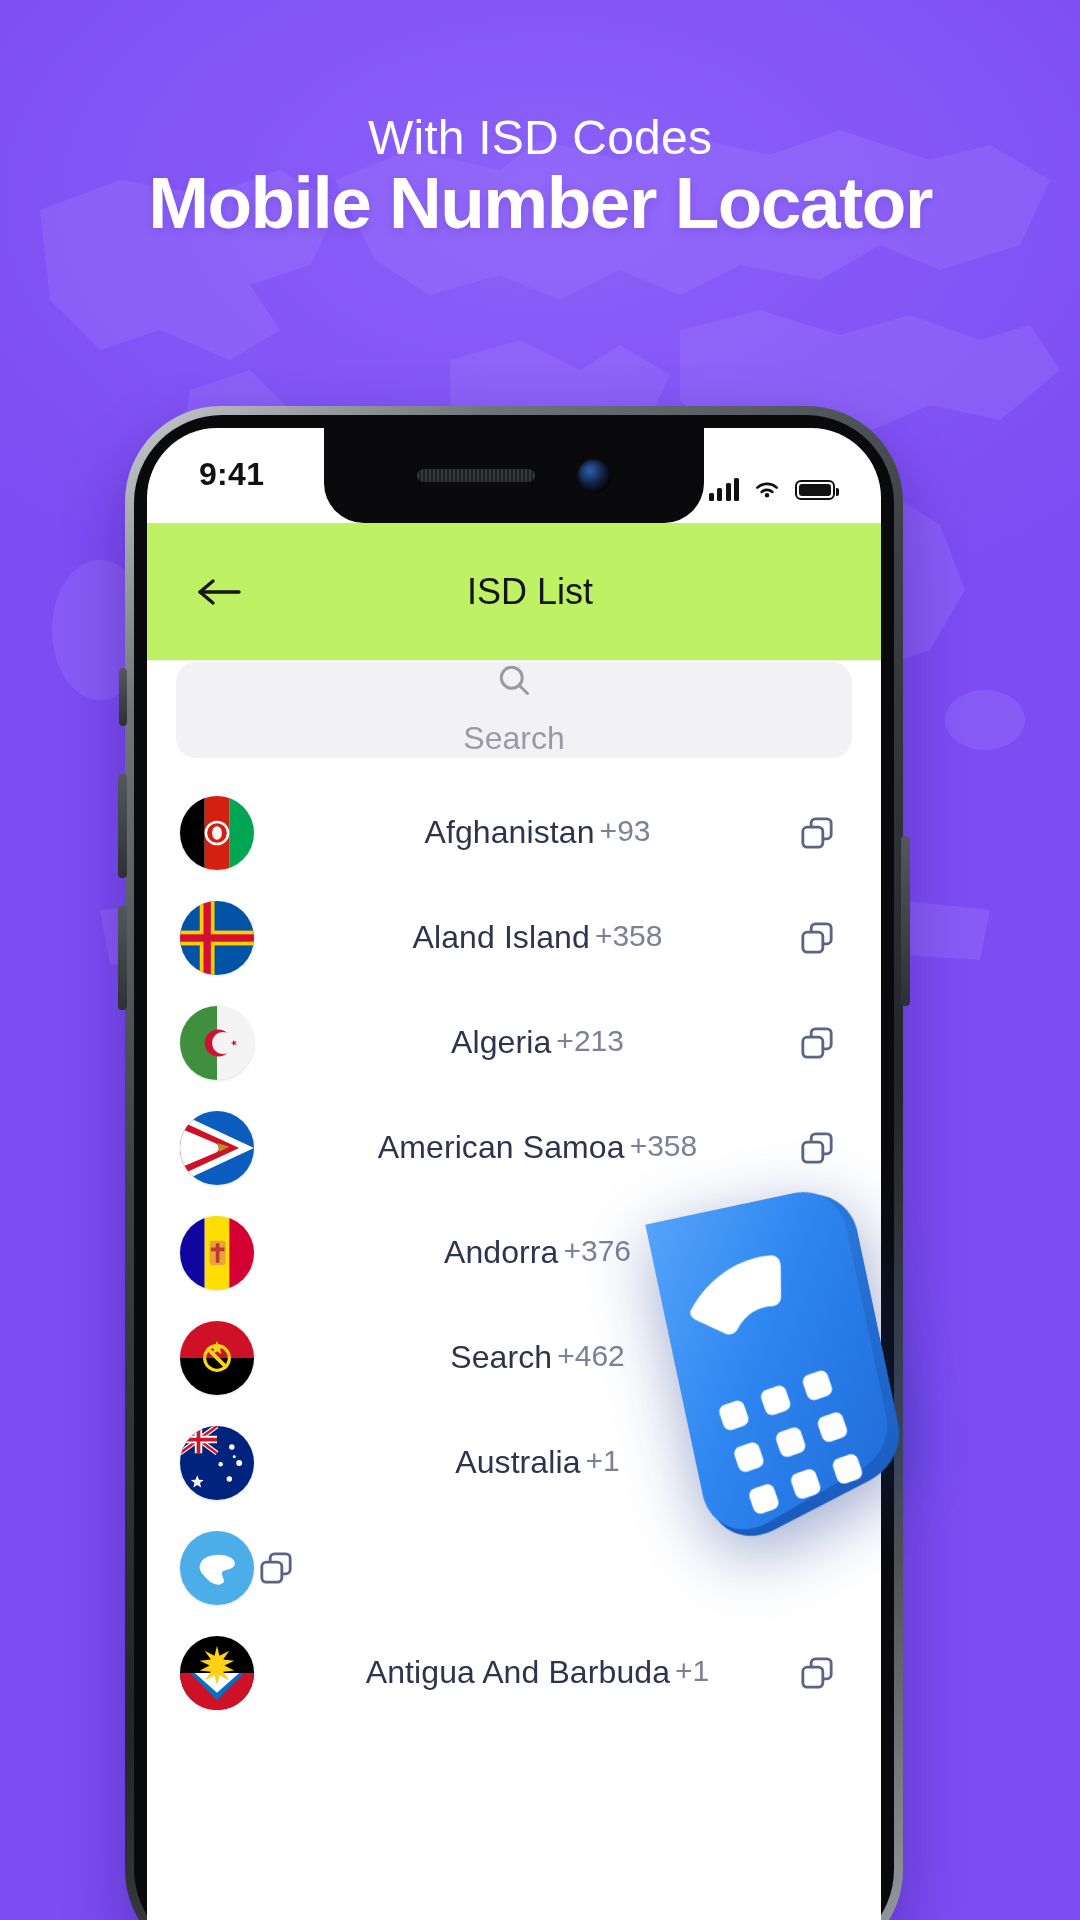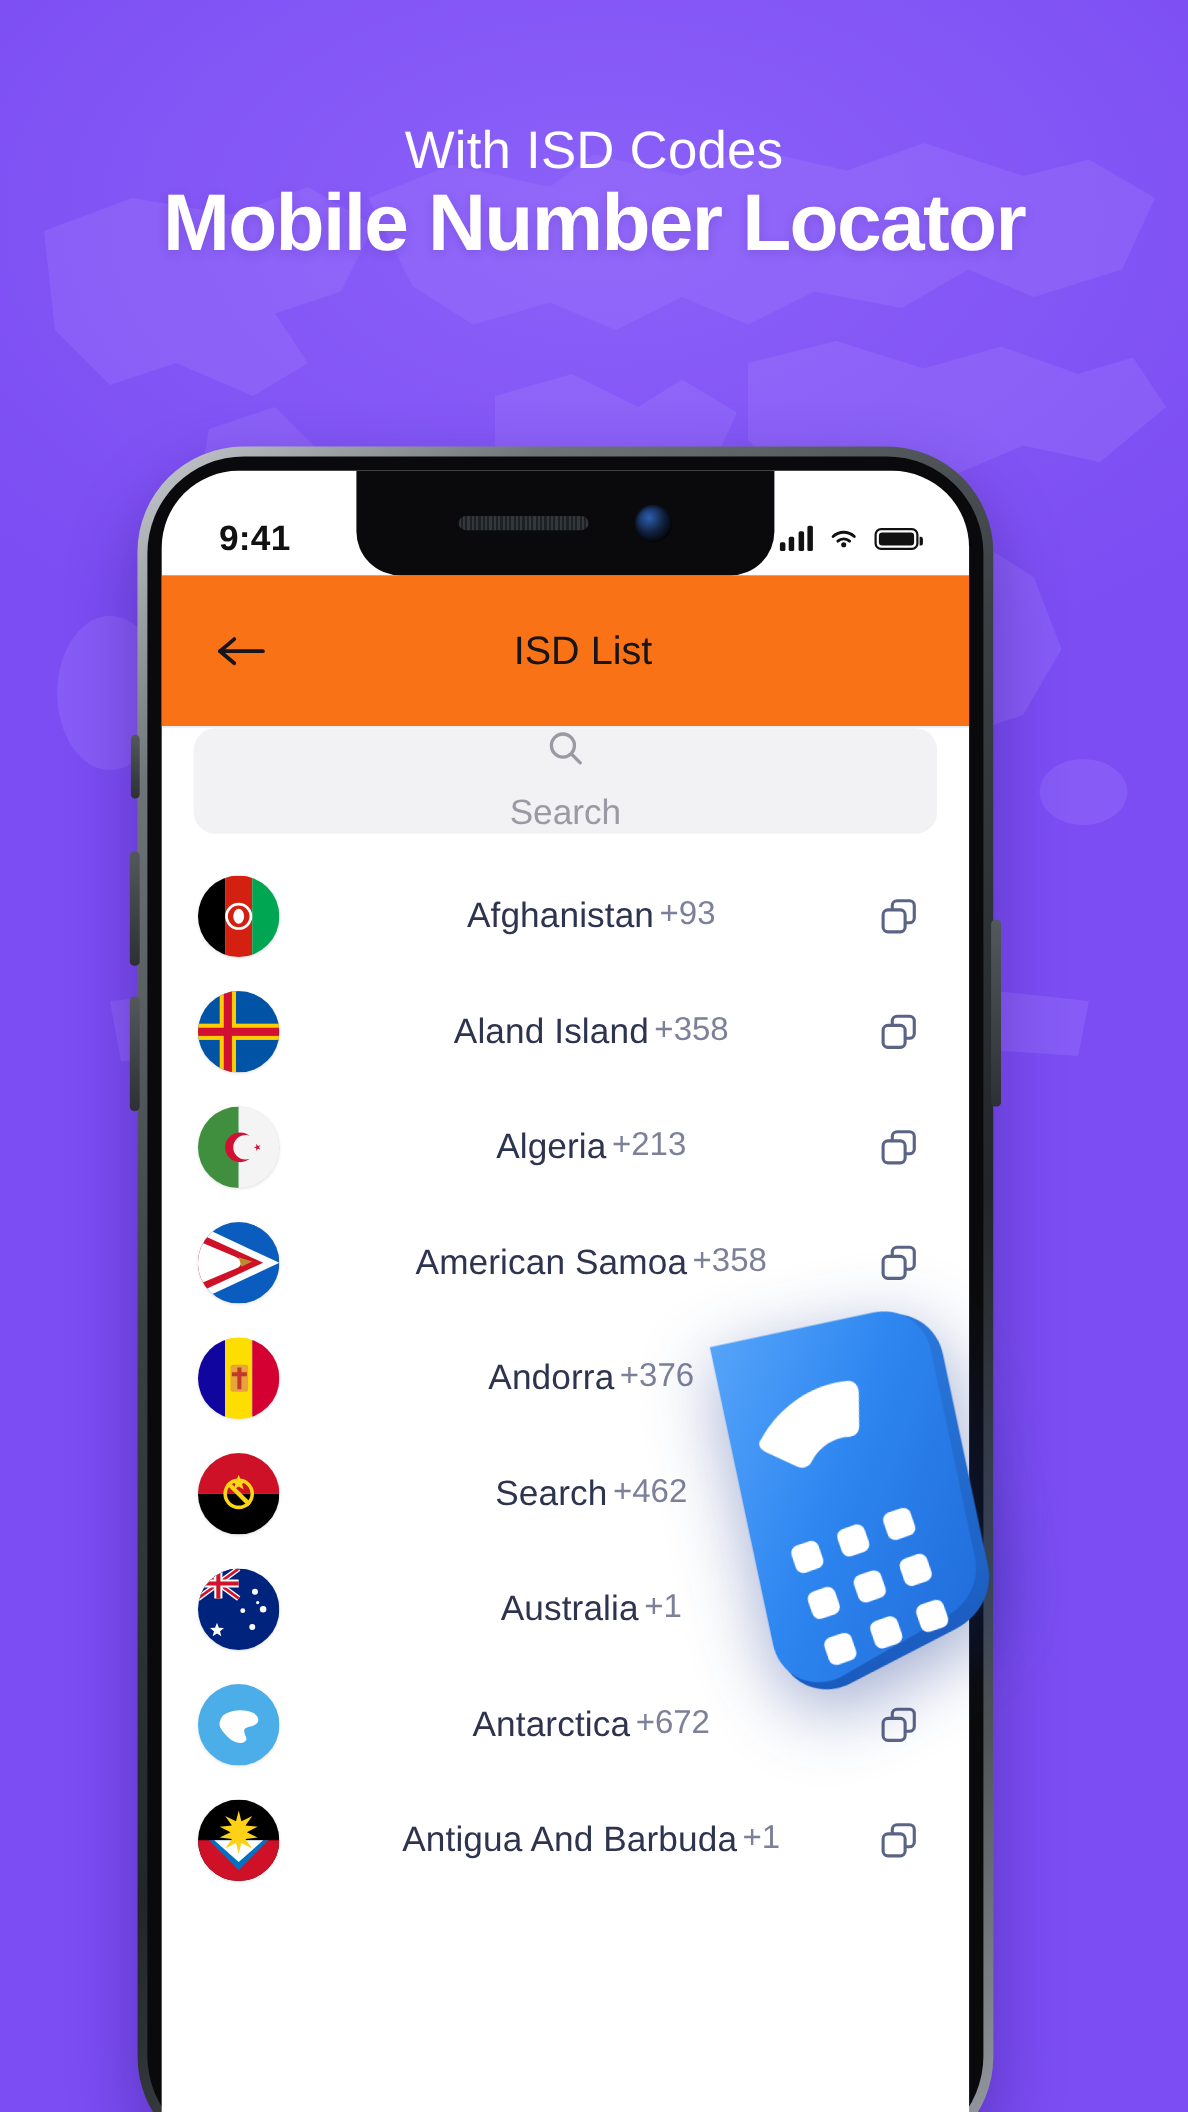--- a/index.html
+++ b/index.html
@@ -68,40 +68,40 @@
   }
   #speaker-grille{ width:118px; height:13px; border-radius:8px;
     background:repeating-linear-gradient(90deg,#34373b 0 2px,#1e2124 2px 4px); }
   #front-camera{ width:34px; height:34px; border-radius:50%;
     background:radial-gradient(circle at 38% 34%, #2b5fb0 0%, #11203d 45%, #05070c 75%);
     box-shadow:inset 0 0 4px #000; }
 
   
   #status-bar{
     position:absolute; top:0; left:0; width:100%; height:95px;
-    display:flex; align-items:center; justify-content:space-between;
+    display:flex; justify-content:space-between;
     padding:28px 46px 0 52px; z-index:5;
   }
   #status-time{ font-size:32px; font-weight:bold; color:#111; letter-spacing:.3px; }
   #status-icons{ display:flex; align-items:center; gap:13px; }
   .sig-bars{ display:flex; align-items:flex-end; gap:3.5px; height:22px; }
   .sig-bars i{ width:5px; background:#111; border-radius:1.5px; display:block; }
   .sig-bars i:nth-child(1){ height:8px; }
   .sig-bars i:nth-child(2){ height:13px; }
   .sig-bars i:nth-child(3){ height:18px; }
   .sig-bars i:nth-child(4){ height:23px; }
   .batt{ width:40px; height:20px; border:2.5px solid #111; border-radius:6px; position:relative; padding:2px; }
   .batt::after{ content:""; position:absolute; right:-6px; top:6px; width:3px; height:8px;
                 background:#111; border-radius:0 2px 2px 0; }
   .batt i{ display:block; width:100%; height:100%; background:#111; border-radius:3px; }
 
   
   #app-nav{
     position:absolute; top:95px; left:0; width:100%; height:138px;
-    display:flex; align-items:center; border-bottom:1.5px solid #EDEDF1; z-index:4; background:#f97316;padding-left:32px;
+    display:flex; align-items:center; border-bottom:1.5px solid #EDEDF1; z-index:4; background:#bef264;padding-left:32px;
   }
   #back-button{ position:absolute; left:36px; width:72px; height:72px;
     display:flex; align-items:center; justify-content:center; cursor:pointer; }
   #nav-title{ width:100%; text-align:center; font-size:36px; font-weight:500; color:#15151A; }
 
   
   #search-field{
     position:absolute; top:234px; left:29px; width:676px; height:96px;
     background:#F2F2F4; border-radius:20px;
     display:flex; align-items:center; padding:0 30px; gap:22px; z-index:4;flex-direction:column;
@@ -375,24 +375,20 @@
     </span>
   </div>
 
   <div class="row">
     <span class="flag">
             <svg viewBox="0 0 60 60">
               <rect width="60" height="60" fill="#4BAEE8"></rect>
               <path d="M20 22c5-3 14-4 20-1 5 2 6 7 2 9-3 2-7 1-8 4 0 4 3 6 1 8-3 3-9 1-12-2-4-4-8-8-7-12 1-3 2-5 4-6z" fill="#FFFFFF"></path>
             </svg>
           </span>
-    <span class="row-text">
-      <span class="c-name">Antarctica</span>
-      <span class="c-code">+672</span>
-    </span>
     <span class="copy-btn">
       <svg width="40" height="40" viewBox="0 0 24 24">
         <rect x="8.5" y="3.5" width="12" height="12" rx="2.6" stroke="#5B6485" stroke-width="1.7" fill="none"></rect>
         <rect x="3.5" y="8.5" width="12" height="12" rx="2.6" stroke="#5B6485" stroke-width="1.7" fill="#fff"></rect>
       </svg>
     </span>
   </div>
 
   <div class="row">
     <span class="flag">

